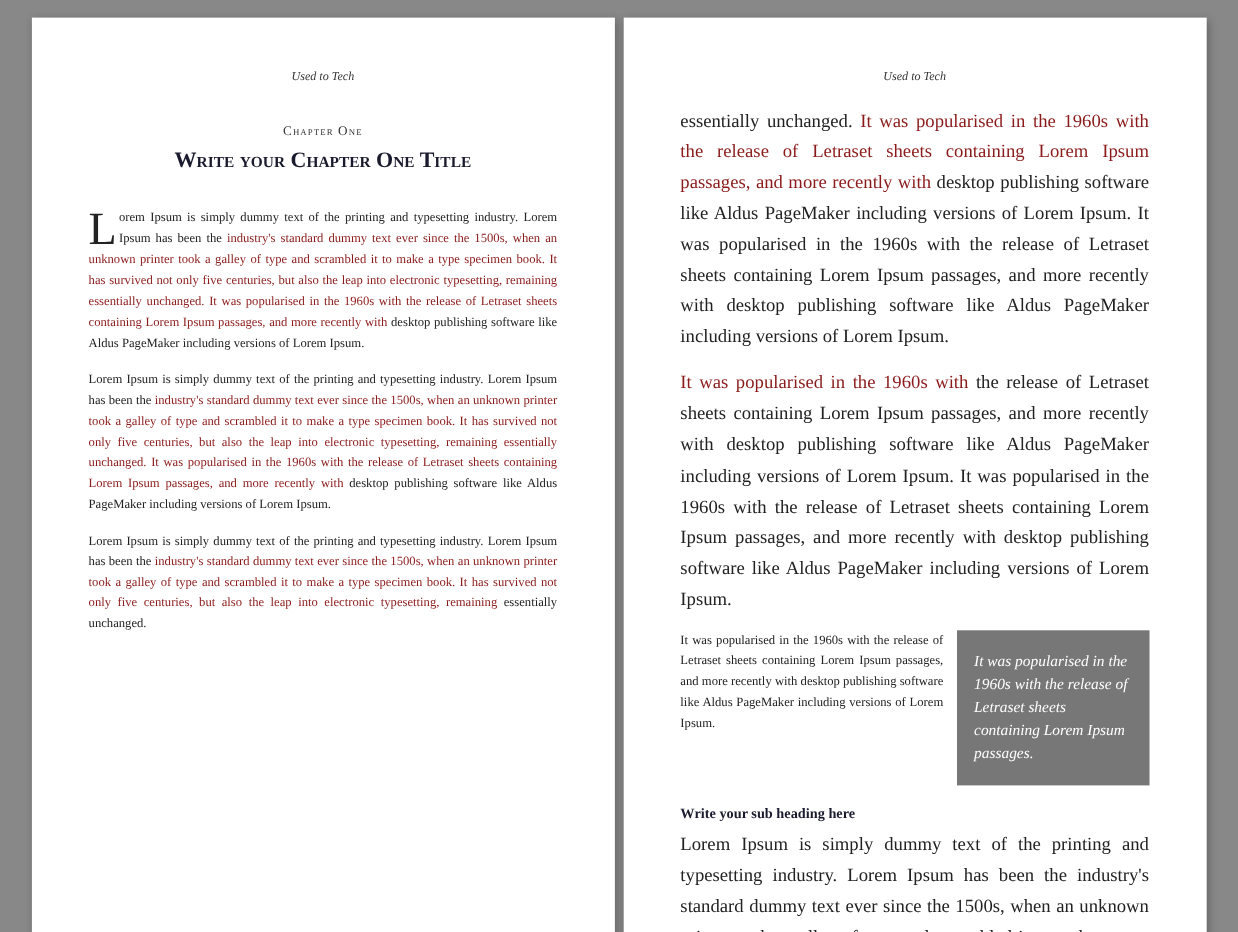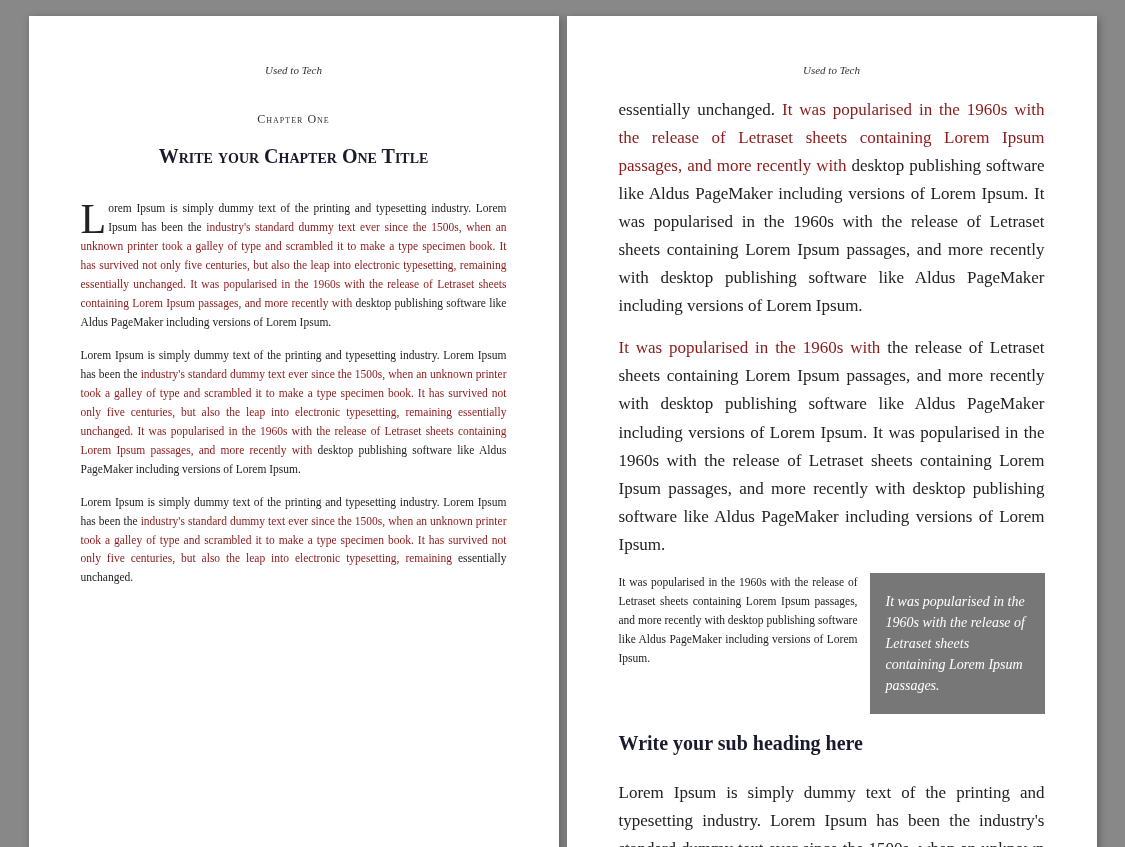--- a/index.html
+++ b/index.html
@@ -33,21 +33,21 @@
       color: #333;
       margin-bottom: 36px;
       font-family: Georgia, serif;
     }
     .chapter-label {
       text-align: center;
       font-size: 12px;
       font-variant: small-caps;
       letter-spacing: 1px;
       color: #333;
-      margin-bottom: 16px;
+      margin-bottom: 6px;
       font-family: Georgia, serif;
     }
     .chapter-title {
       text-align: center;
       font-size: 20px;
       font-weight: bold;
       font-variant: small-caps;
       color: #1a1a2e;
       margin-bottom: 30px;
       line-height: 1.3;
@@ -114,24 +114,24 @@
       background: #777;
       color: #fff;
       padding: 18px 16px;
       font-size: 14px;
       font-style: italic;
       line-height: 1.5;
       font-family: Georgia, serif;
       flex-shrink: 0;
     }
     .sub-heading {
-      font-size: 20px;
+      font-size: 13px;
       font-weight: bold;
       color: #1a1a2e;
-      margin-bottom: 24px;
+      margin-bottom: 6px;
       margin-top: 4px;
       font-family: Georgia, serif;
     }
     .right-page .page-footer {
       margin-top: auto;
     }
   </style>
 </head>
 <body>
 

